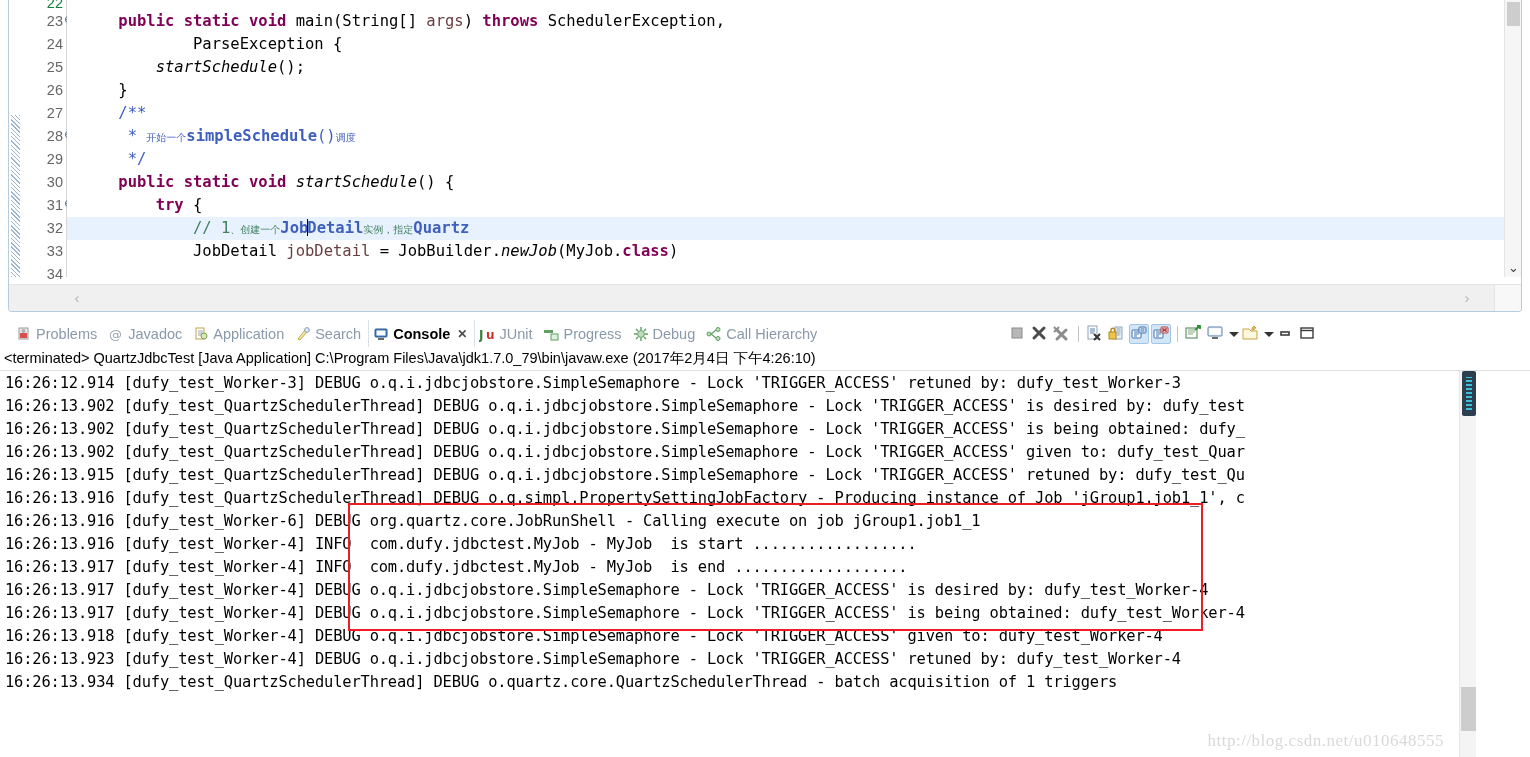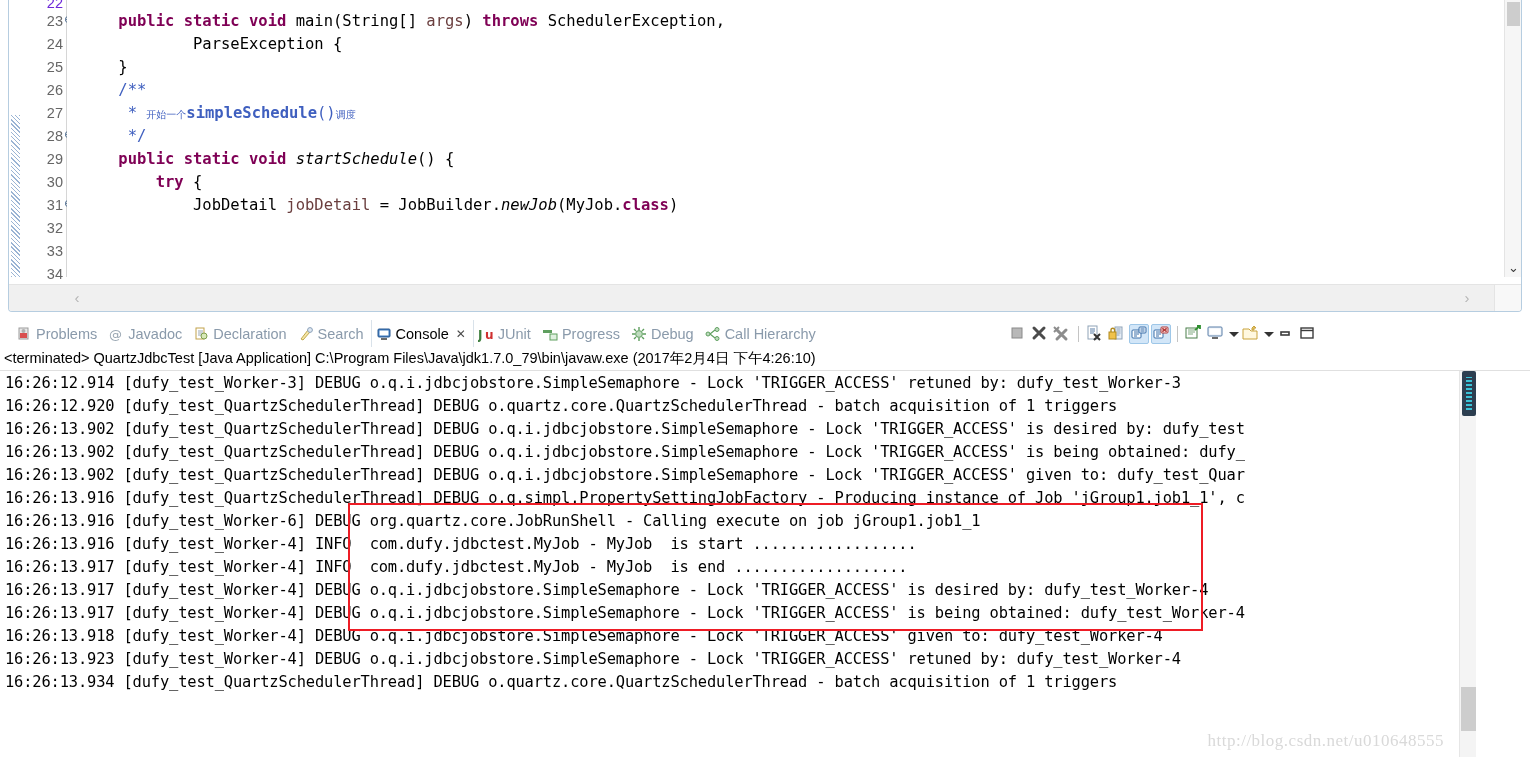--- a/index.html
+++ b/index.html
@@ -198,21 +198,21 @@
     padding: 0 7px 0 4px;
     font-size: 14.5px;
     color: #8a9aab;
     white-space: nowrap;
   }
   .tab.active {
     color: #000000;
     background: #ffffff;
     border-left: 1px solid #d9e2ea;
     border-right: 1px solid #d9e2ea;
-    font-weight: normal;
+    font-weight: bold;
   }
   .tab .ticon {
     width: 16px; height: 16px;
     margin-right: 4px;
     flex: 0 0 16px;
     position: relative;
   }
   .tab .closex {
     margin-left: 7px;
     font-size: 12px;
@@ -367,21 +367,21 @@
   <div class="editor-wrap">
     <div class="editor-frame">
 
       <div class="editor-body">
 
         <div class="ruler-left">
           <div class="marker" style="top:115px;height:162px;"></div>
         </div>
 
         <div class="gutter">
-          <div class="ln" style="height:10px;line-height:6px;overflow:hidden;color:#6d28d9;">22</div>
+          <div class="ln" style="height:10px;line-height:6px;overflow:hidden;color:#15803d;">22</div>
           <div id="gutter-lines">
               <div class="ln">23<span class="fold">⊖</span></div>
               <div class="ln">24</div>
               <div class="ln">25</div>
               <div class="ln">26</div>
               <div class="ln">27</div>
               <div class="ln">28<span class="fold">⊖</span></div>
               <div class="ln">29</div>
               <div class="ln">30</div>
               <div class="ln">31<span class="fold">⊖</span></div>
@@ -389,26 +389,28 @@
               <div class="ln">33</div>
               <div class="ln">34</div>
             </div>
         </div>
 
         <div class="code-area">
           <div style="height:10px;"></div>
           <div id="code-lines">
               <div class="cl">    <span class="kw">public</span> <span class="kw">static</span> <span class="kw">void</span> main(String[] <span style="color:#6a3e3e">args</span>) <span class="kw">throws</span> SchedulerException,</div>
               <div class="cl">            ParseException {</div>
+              <div class="cl">        <span class="ital">startSchedule</span>();</div>
               <div class="cl">    }</div>
               <div class="cl"><span class="cmt-b">    /**</span></div>
               <div class="cl"><span class="cmt-b">     * <span class="cjk">开始一个</span><span style="color:#3f5fbf;font-weight:bold">simpleSchedule</span>()<span class="cjk">调度</span></span></div>
               <div class="cl"><span class="cmt-b">     */</span></div>
               <div class="cl">    <span class="kw">public</span> <span class="kw">static</span> <span class="kw">void</span> <span class="ital">startSchedule</span>() {</div>
               <div class="cl">        <span class="kw">try</span> {</div>
+              <div class="cl hl"><span class="cmt">            // 1<span class="cjk">、创建一个</span><span style="color:#3f5fbf;font-weight:bold">Job<span class="caret"></span>Detail</span><span class="cjk">实例，指定</span><span style="color:#3f5fbf;font-weight:bold">Quartz</span></span></div>
               <div class="cl">            JobDetail <span style="color:#6a3e3e">jobDetail</span> = JobBuilder.<span class="ital">newJob</span>(MyJob.<span class="kw">class</span>)</div>
             </div>
         </div>
 
         <div class="ed-vscroll">
           <div class="thumb"></div>
           <div class="arrow-dn">⌄</div>
         </div>
       </div>
 
@@ -436,21 +438,21 @@
               <text x="1" y="13" font-size="13" fill="#9aa7b3" font-family="DejaVu Sans">@</text>
             </svg></span>
           <span>Javadoc</span>
         </div>
         <div class="tab">
           <span class="ticon"><svg width="16" height="16" viewBox="0 0 16 16">
               <rect x="3" y="2" width="8" height="11" fill="#fff" stroke="#c2a24a"></rect>
               <path d="M5 5h5M5 7h5M5 9h3" stroke="#9aa7b3" stroke-width="1"></path>
               <circle cx="11" cy="10" r="3" fill="#d8e8b8" stroke="#7d9e4a"></circle>
             </svg></span>
-          <span>Declaration</span>
+          <span>Application</span>
         </div>
         <div class="tab">
           <span class="ticon"><svg width="16" height="16" viewBox="0 0 16 16">
               <path d="M3 13 L10 4 L12 6 L5 14 Z" fill="#f5e6a8" stroke="#c0a84a"></path>
               <circle cx="12" cy="4" r="2.4" fill="#dfe8f3" stroke="#8aa0b8"></circle>
             </svg></span>
           <span>Search</span>
         </div>
         <div class="tab active">
           <span class="ticon"><svg width="16" height="16" viewBox="0 0 16 16">
@@ -553,24 +555,24 @@
             </svg></span></span>
       </div>
   </div>
 
   <div class="console-title">&lt;terminated&gt; QuartzJdbcTest [Java Application] C:\Program Files\Java\jdk1.7.0_79\bin\javaw.exe (2017年2月4日 下午4:26:10)</div>
   <div class="title-rule"></div>
 
   <div class="console-area">
     <div class="log" id="log-lines">
         <div class="logline">16:26:12.914 [dufy_test_Worker-3] DEBUG o.q.i.jdbcjobstore.SimpleSemaphore - Lock 'TRIGGER_ACCESS' retuned by: dufy_test_Worker-3</div>
-        <div class="logline">16:26:12.920 [dufy_test_QuartzSchedulerThread] DEBUG o.quartz.core.QuartzSchedulerThread - batch acquisition of 1 triggers</div>
         <div class="logline">16:26:13.902 [dufy_test_QuartzSchedulerThread] DEBUG o.q.i.jdbcjobstore.SimpleSemaphore - Lock 'TRIGGER_ACCESS' is desired by: dufy_test</div>
         <div class="logline">16:26:13.902 [dufy_test_QuartzSchedulerThread] DEBUG o.q.i.jdbcjobstore.SimpleSemaphore - Lock 'TRIGGER_ACCESS' is being obtained: dufy_</div>
         <div class="logline">16:26:13.902 [dufy_test_QuartzSchedulerThread] DEBUG o.q.i.jdbcjobstore.SimpleSemaphore - Lock 'TRIGGER_ACCESS' given to: dufy_test_Quar</div>
+        <div class="logline">16:26:13.915 [dufy_test_QuartzSchedulerThread] DEBUG o.q.i.jdbcjobstore.SimpleSemaphore - Lock 'TRIGGER_ACCESS' retuned by: dufy_test_Qu</div>
         <div class="logline">16:26:13.916 [dufy_test_QuartzSchedulerThread] DEBUG o.q.simpl.PropertySettingJobFactory - Producing instance of Job 'jGroup1.job1_1', c</div>
         <div class="logline">16:26:13.916 [dufy_test_Worker-6] DEBUG org.quartz.core.JobRunShell - Calling execute on job jGroup1.job1_1</div>
         <div class="logline">16:26:13.916 [dufy_test_Worker-4] INFO  com.dufy.jdbctest.MyJob - MyJob  is start ..................</div>
         <div class="logline">16:26:13.917 [dufy_test_Worker-4] INFO  com.dufy.jdbctest.MyJob - MyJob  is end ...................</div>
         <div class="logline">16:26:13.917 [dufy_test_Worker-4] DEBUG o.q.i.jdbcjobstore.SimpleSemaphore - Lock 'TRIGGER_ACCESS' is desired by: dufy_test_Worker-4</div>
         <div class="logline">16:26:13.917 [dufy_test_Worker-4] DEBUG o.q.i.jdbcjobstore.SimpleSemaphore - Lock 'TRIGGER_ACCESS' is being obtained: dufy_test_Worker-4</div>
         <div class="logline">16:26:13.918 [dufy_test_Worker-4] DEBUG o.q.i.jdbcjobstore.SimpleSemaphore - Lock 'TRIGGER_ACCESS' given to: dufy_test_Worker-4</div>
         <div class="logline">16:26:13.923 [dufy_test_Worker-4] DEBUG o.q.i.jdbcjobstore.SimpleSemaphore - Lock 'TRIGGER_ACCESS' retuned by: dufy_test_Worker-4</div>
         <div class="logline">16:26:13.934 [dufy_test_QuartzSchedulerThread] DEBUG o.quartz.core.QuartzSchedulerThread - batch acquisition of 1 triggers</div>
       </div>

